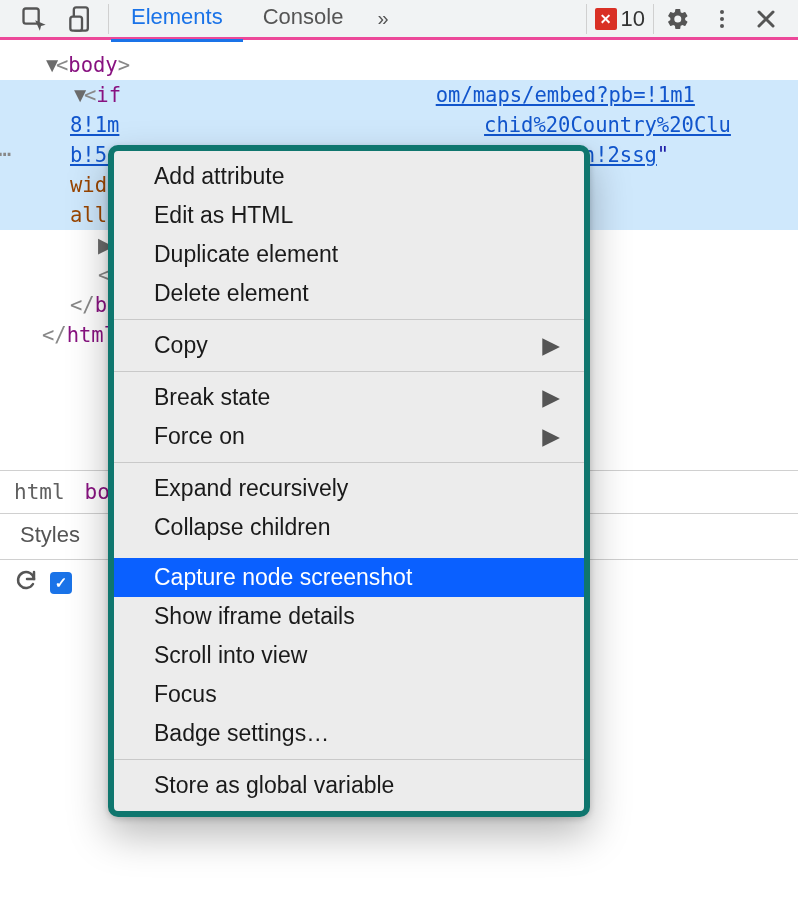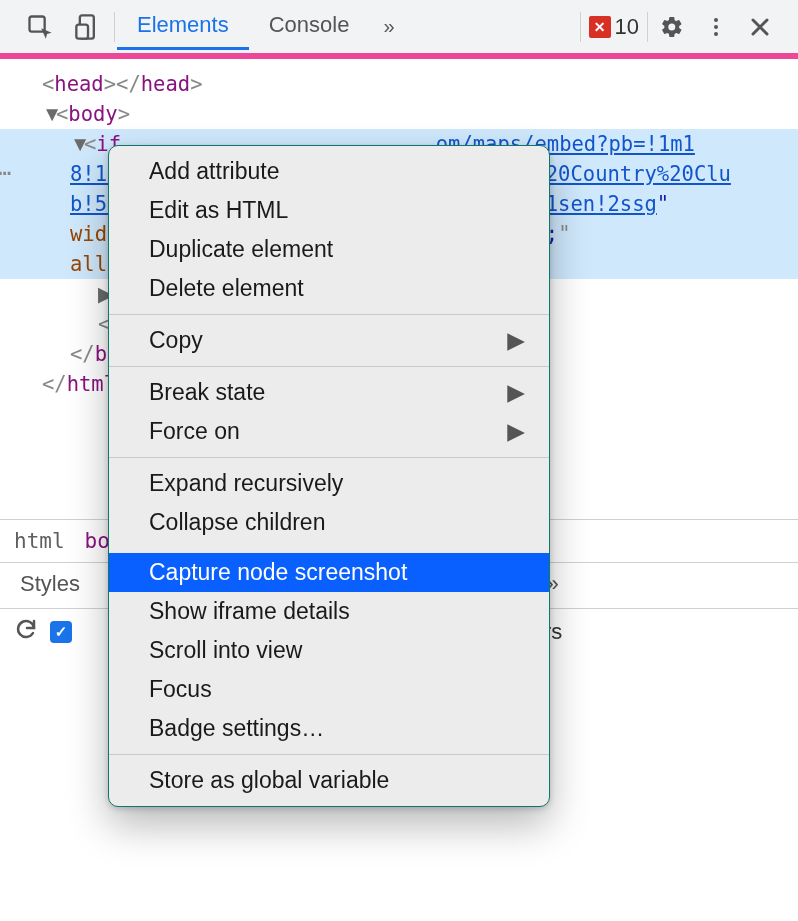--- a/index.html
+++ b/index.html
@@ -11,24 +11,24 @@
       width: 798px;
       height: 921px;
       overflow: hidden;
       position: relative;
     }
 
     
     .toolbar {
       display: flex;
       align-items: center;
-      height: 59px;
-      border-bottom: 6px solid #ec4899;
+      height: 40px;
+      border-bottom: 3px solid #ec4899;
       background: #f1f3f4;
-      padding: 0 16px;
+      padding: 0 10px;
     }
     .toolbar .tb-btn {
       display: flex;
       align-items: center;
       justify-content: center;
       height: 46px;
       padding: 0 10px;
       color: #555;
     }
     .toolbar .vsep {
@@ -130,23 +130,23 @@
       width: 22px; height: 22px; border-radius: 4px;
       background: #1a73e8;
       display: flex; align-items: center; justify-content: center;
       color: #fff; font-size: 15px; font-weight: 700;
     }
 
     
     .ctx {
       position: absolute;
       left: 108px; top: 145px;
-      width: 442px;
+      width: 482px;
       background: #ececec;
-      border: 1px solid #0f766e;
+      border: 6px solid #0f766e;
       border-radius: 10px;
       box-shadow: 0 18px 40px rgba(0,0,0,0.28), 0 2px 6px rgba(0,0,0,0.18);
       padding: 6px 0;
       font-size: 23px;
       color: #1a1a1a;
     }
     .ctx .item {
       padding: 6px 24px 6px 40px;
       display: flex; align-items: center; justify-content: space-between;
     }
@@ -210,23 +210,20 @@
     <svg class="ic" viewBox="0 0 24 24" stroke="#555" stroke-width="3" stroke-linecap="round">
         <path d="M5 5 L19 19 M19 5 L5 19"></path>
       </svg>
   </div>
 </div>
 
 <div class="tree">
   <div class="ellipsis-gutter">⋯</div>
 
 
-  <div class="indent-1">
-    <span class="punct">&lt;</span><span class="tag">head</span><span class="punct">&gt;</span><span class="punct">&lt;/</span><span class="tag">head</span><span class="punct">&gt;</span>
-  </div>
 
   <div class="indent-1">
     <span class="tri">▼</span><span class="punct">&lt;</span><span class="tag">body</span><span class="punct">&gt;</span>
   </div>
 
   <div class="sel-block">
     <div class="indent-2 wrap">
       <span class="tri">▼</span><span class="punct">&lt;</span><span class="tag">if</span>
       <span style="display:inline-block;width:290px;"></span>
       <span class="url">om/maps/embed?pb=!1m1</span>

